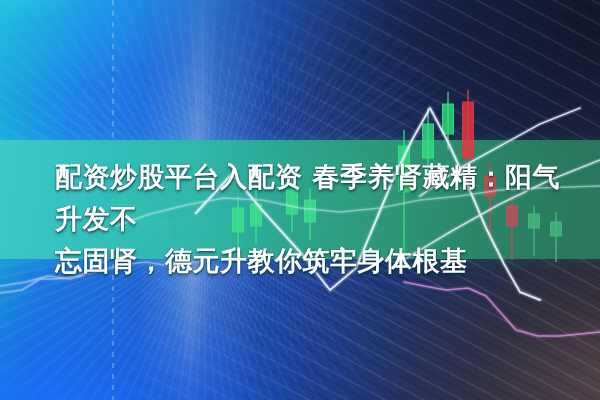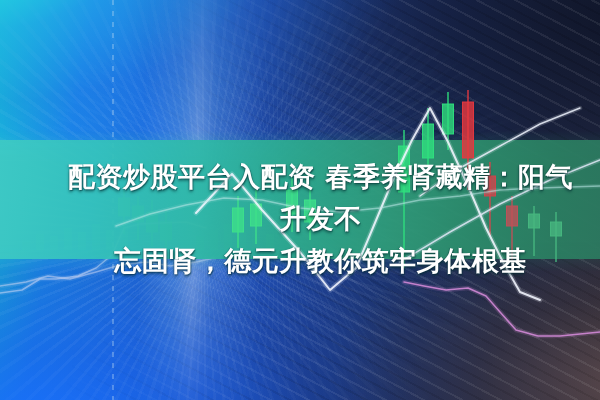--- a/index.html
+++ b/index.html
@@ -133,21 +133,20 @@
 
   
   .chart-svg{position:absolute;inset:0;width:600px;height:400px;}
 
   
   .headline{
     position:absolute;
     left:0;right:0;
     top:156px;
     padding:0 14px;
-    text-align:center;
     color:#ffffff;
     font-size:27px;
     font-weight:bold;
     line-height:42px;
     letter-spacing:.5px;
     text-shadow:
        0 2px 3px rgba(0,40,45,.60),
        1px 1px 0 rgba(0,50,55,.35),
       -1px 0 0 rgba(0,50,55,.22);
     white-space:pre-line;

